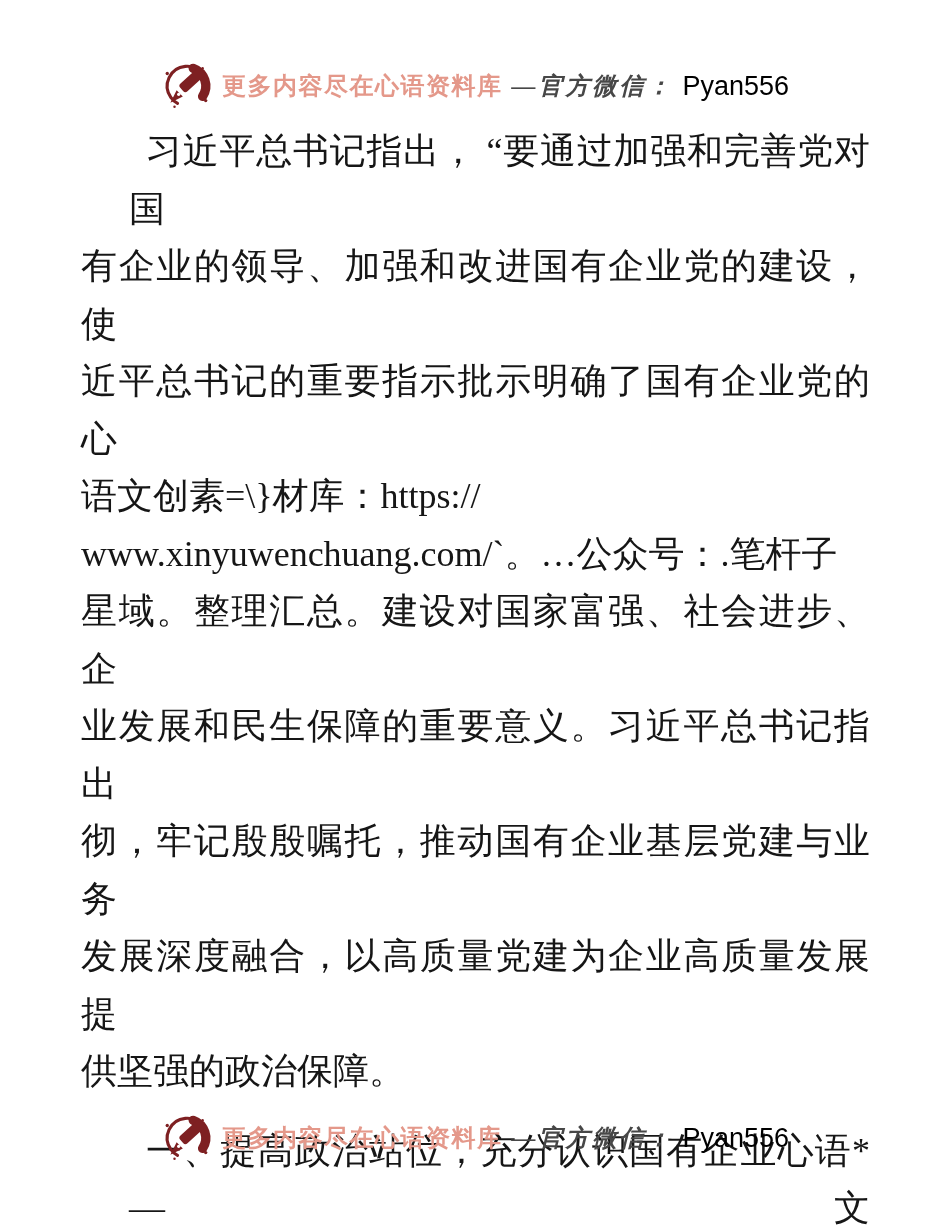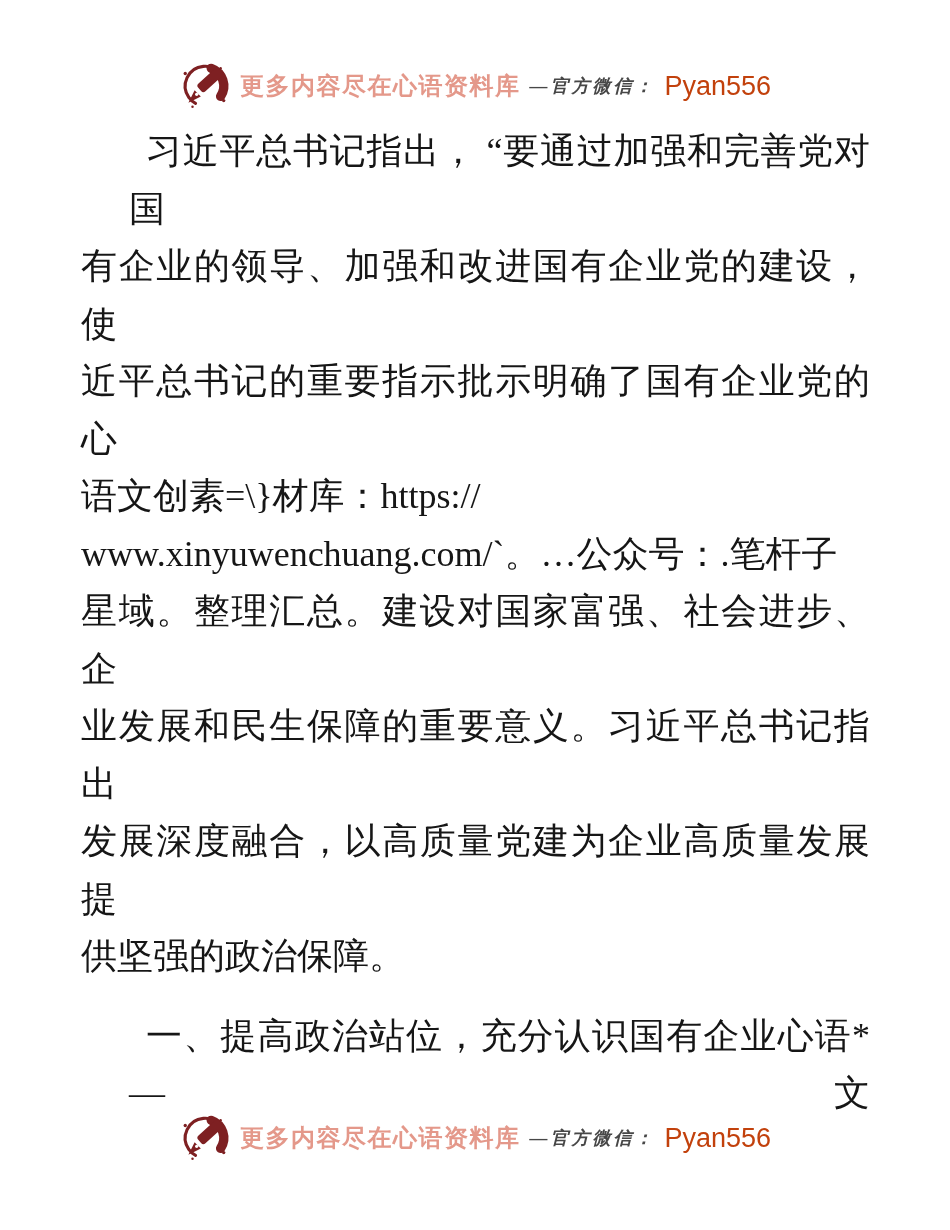--- a/index.html
+++ b/index.html
@@ -21,27 +21,27 @@
   .watermark.top    { top:60px; }
   .watermark.bottom { top:1112px; }
   .logo { display:inline-flex; width:52px; height:52px; }
   .logo svg { display:block; width:100%; height:100%; }
   .brand-site {
     font-size:24px; font-weight:700; letter-spacing:1.5px;
     color:#e4988a;
     font-family:"Liberation Serif","DejaVu Serif",serif;
   }
   .brand-label {
-    font-size:18px; font-weight:700; font-style:italic; letter-spacing:3px;
+    font-size:24px; font-weight:700; font-style:italic; letter-spacing:3px;
     color:#474747;
     font-family:"Liberation Serif","DejaVu Serif",serif;
   }
   .brand-id {
     font-size:27px; font-weight:400;
-    color:#c2410c;
+    color:#000000;
     font-family:"Liberation Sans","DejaVu Sans",sans-serif;
   }
 
   
   .doc {
     position:absolute; left:81px; top:123px; width:789px;
     color:#161616;
     font-size:36px; line-height:57.5px;
     font-family:"Liberation Serif","DejaVu Serif",serif;
   }
@@ -78,20 +78,21 @@
   <div class="doc">
 
     <div class="para">
       <div class="line full indent">习近平总书记指出， “要通过加强和完善党对国</div>
       <div class="line full">有企业的领导、加强和改进国有企业党的建设，使</div>
       <div class="line full">近平总书记的重要指示批示明确了国有企业党的心</div>
       <div class="line">语文创素=\}材库：https://</div>
       <div class="line">www.xinyuwenchuang.com/`。…公众号：.笔杆子</div>
       <div class="line full">星域。整理汇总。建设对国家富强、社会进步、企</div>
       <div class="line full">业发展和民生保障的重要意义。习近平总书记指出</div>
+      <div class="line full">彻，牢记殷殷嘱托，推动国有企业基层党建与业务</div>
       <div class="line full">发展深度融合，以高质量党建为企业高质量发展提</div>
       <div class="line">供坚强的政治保障。</div>
     </div>
 
     <div class="para para2">
       <div class="line full indent">一、提高政治站位，充分认识国有企业心语*—文</div>
 
     </div>
 
   </div>

